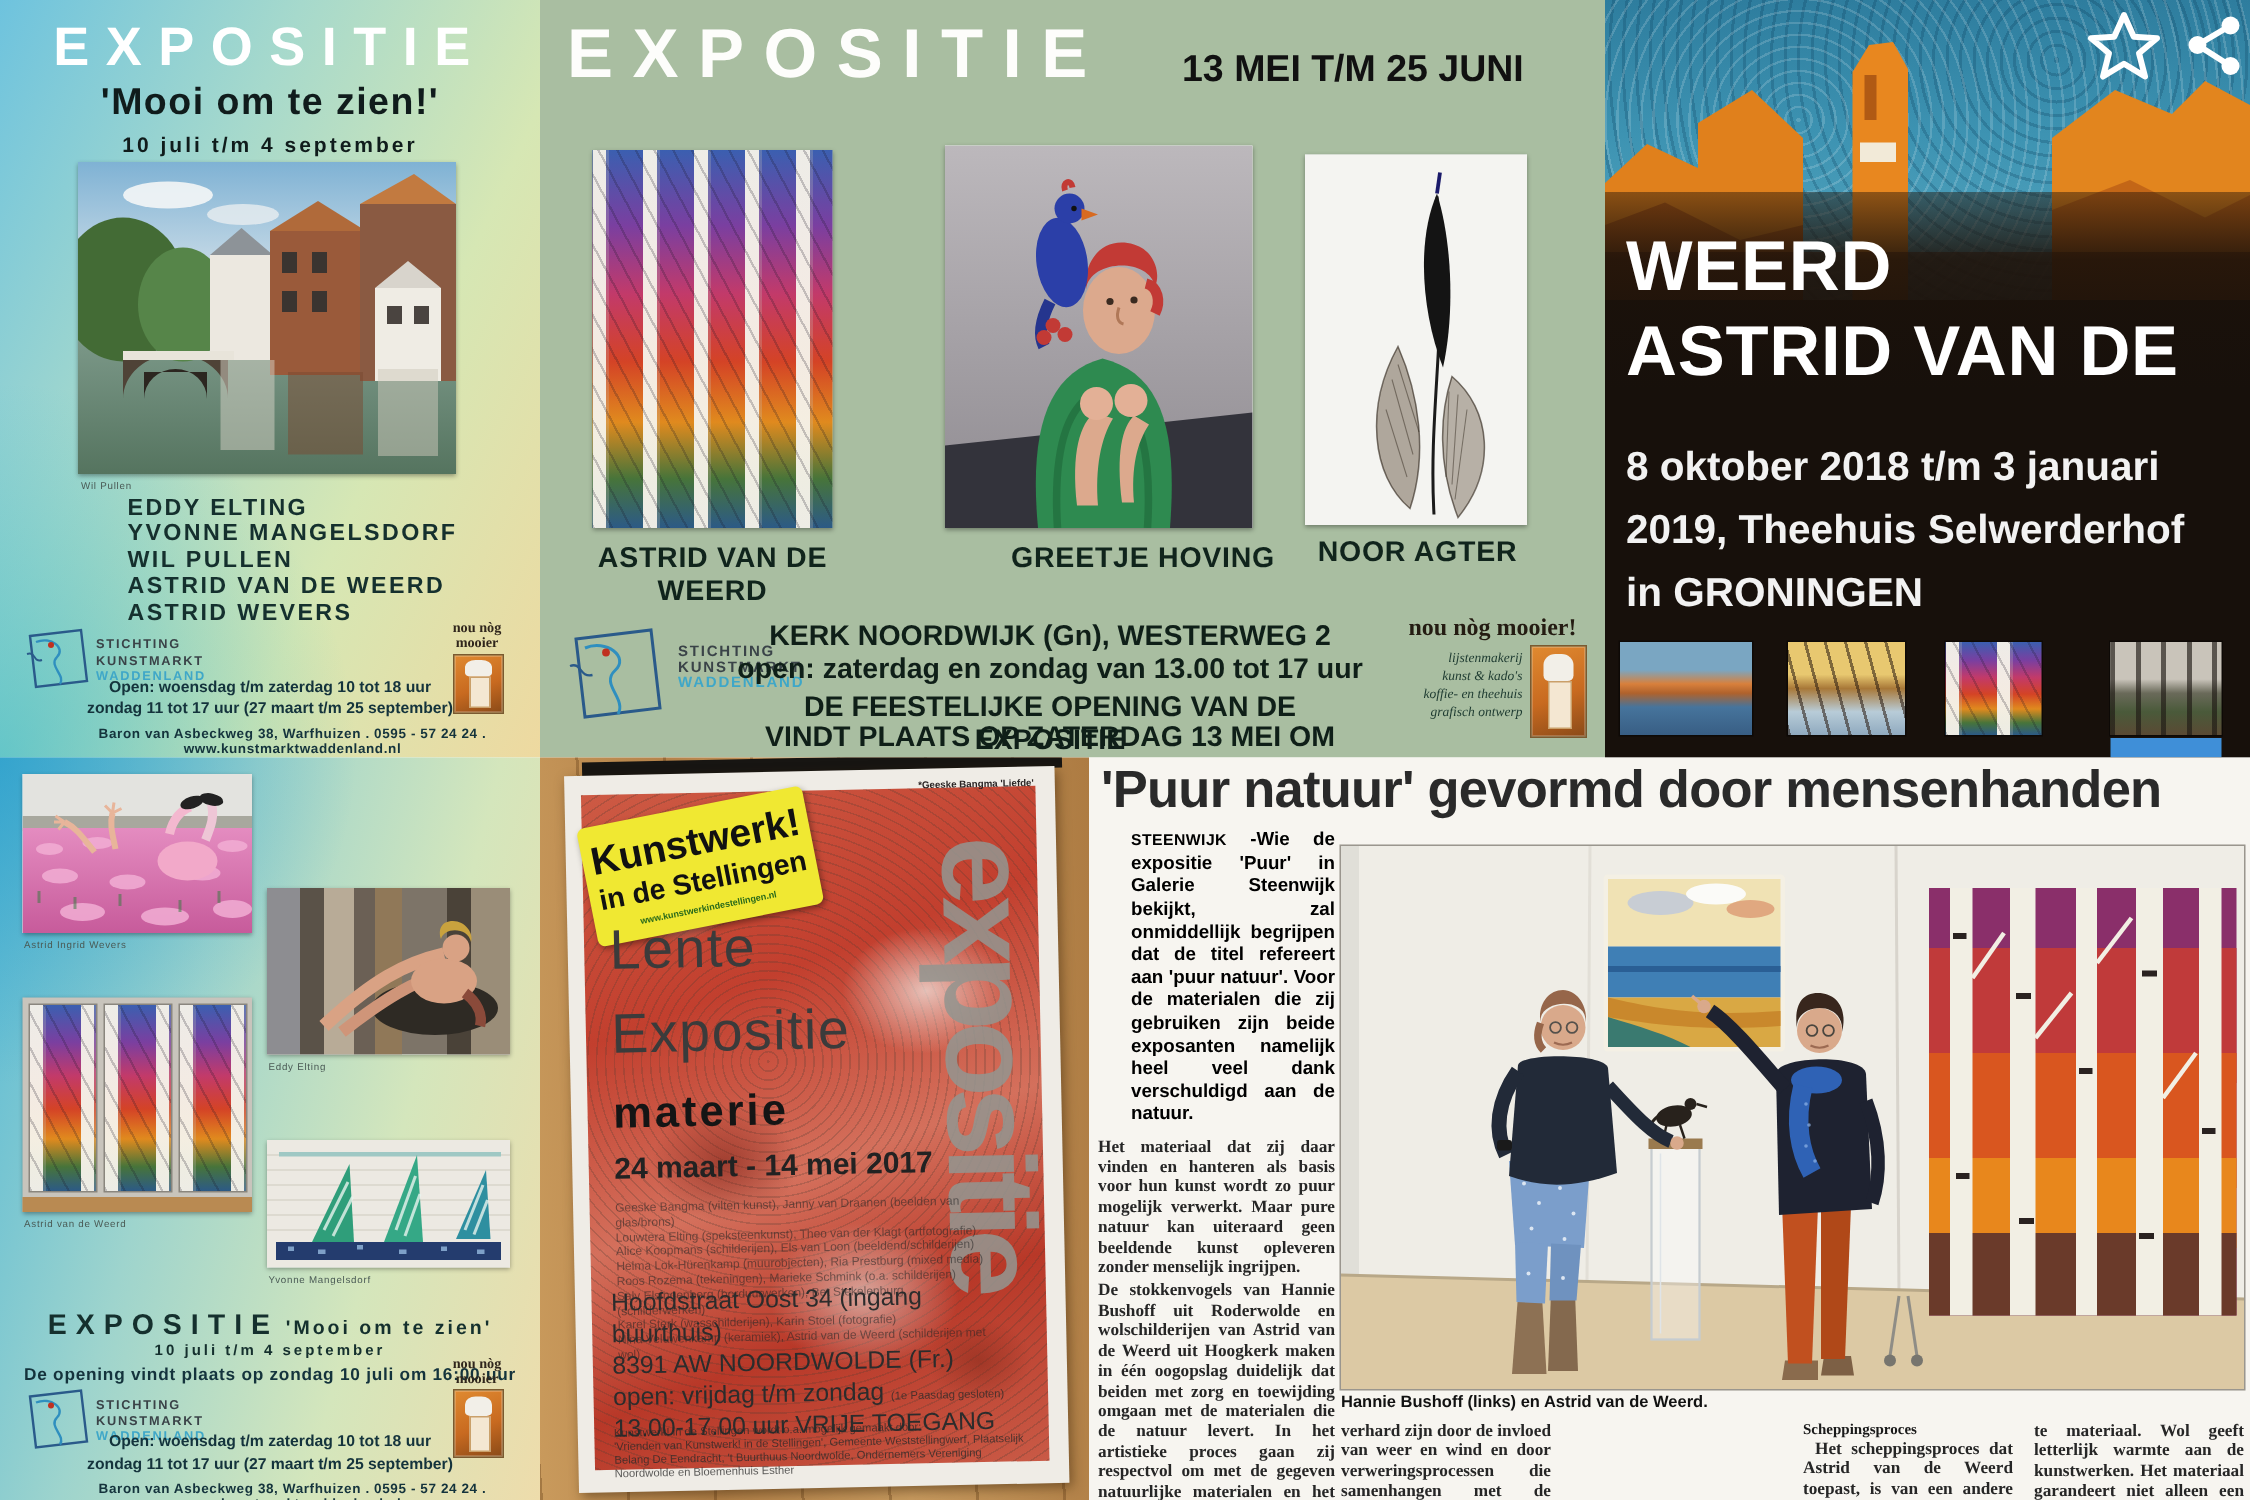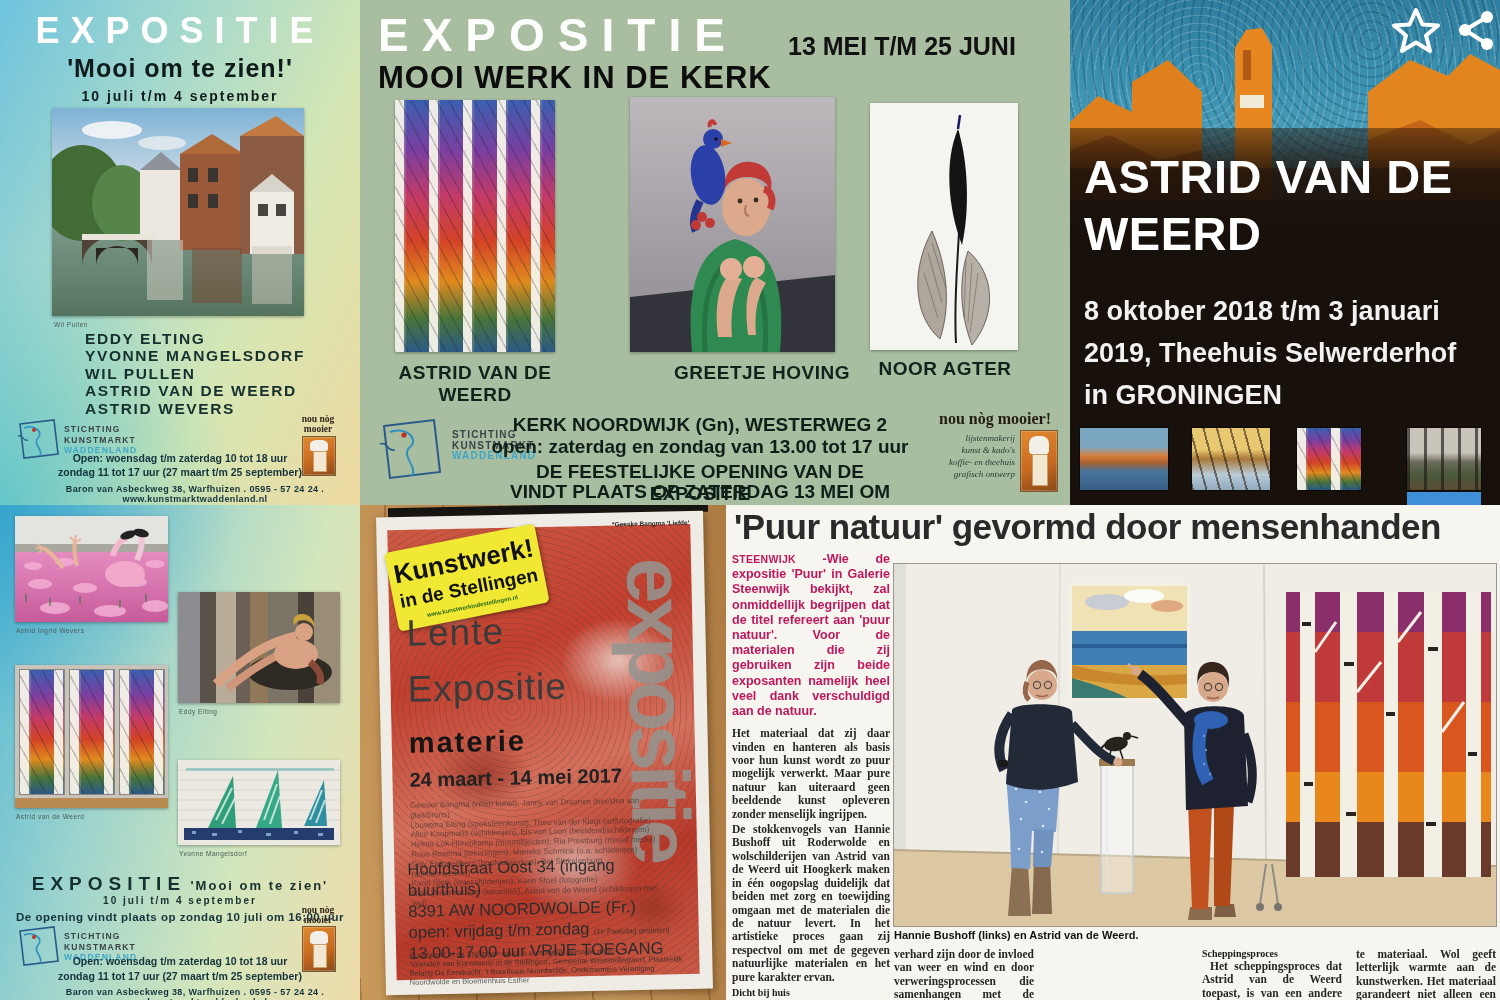--- a/index.html
+++ b/index.html
@@ -86,21 +86,21 @@
   #eSticker .s3{font-size:6px;font-weight:bold;color:#2a6a1a;margin-top:4px;}
   #eVert{right:8px;top:46px;height:400px;writing-mode:vertical-rl;font-size:82px;font-weight:bold;
      color:rgba(148,148,142,.88);letter-spacing:-6px;line-height:82px;}
   .eTitle{font-size:37px;color:#3b3b3b;letter-spacing:1px;}
   .eArtists div{font-size:8px;line-height:9.8px;color:rgba(35,35,35,.55);}
   .eAddr{font-size:16.5px;color:#2c2c2c;line-height:21px;}
   .eSmall{font-size:7.5px;color:rgba(40,40,40,.75);line-height:9px;}
   
   #panelF{left:726px;top:505px;width:774px;height:495px;background:#f7f5f0;color:#1e1e1e;}
   #headline{left:8px;top:2px;width:760px;font-size:35px;font-weight:600;letter-spacing:-.5px;color:#2a2a2a;}
-  .newsLead{font-size:12.5px;line-height:15.2px;font-weight:bold;color:#be185d;text-align:justify;}
+  .newsLead{font-size:12.5px;line-height:15.2px;font-weight:bold;color:#000000;text-align:justify;margin-left:22px;}
   .newsBody{font-family:"Liberation Serif",serif;font-size:11.5px;line-height:13.4px;font-weight:bold;
             color:#262626;text-align:justify;}
   .newsSub{font-size:10px;font-weight:bold;color:#1a1a1a;margin:3px 0 1px 0;font-family:Liberation Serif, serif;}
   #fPhoto{left:167px;top:58px;width:602px;height:362px;border:1px solid #9a968e;background:#efede6;}
   #fCaption{left:168px;top:424px;width:480px;font-size:11px;font-weight:bold;color:#111;}
   .newsCol{position:absolute;top:443px;width:140px;height:52px;overflow:hidden;}
   #fColLeft{left:6px;top:47px;width:158px;height:448px;overflow:hidden;}
   .dateline{font-size:10.5px;font-weight:bold;letter-spacing:.3px;}
   .svgArt{display:block;}
 </style>
@@ -179,21 +179,20 @@
       <span>mooier</span>
     </div>
     <div class="abs promoThumb" style="left:302px;top:436px;width:32px;height:38px;"></div>
     <div class="abs ctr hoursLine" style="top:452px;left:0;">Open: woensdag t/m zaterdag 10 tot 18 uur</div>
     <div class="abs ctr hoursLine" style="top:466px;left:0;">zondag 11 tot 17 uur (27 maart t/m 25 september)</div>
     <div class="abs ctr addrLine" style="top:484px;left:0;">Baron van Asbeckweg 38, Warfhuizen  .  0595 - 57 24 24  .  www.kunstmarktwaddenland.nl</div>
   </div>
 
   <div id="panelB" class="panel">
     <div class="abs bigTitle" style="left:18px;top:8px;">EXPOSITIE</div>
-    <div class="abs bigSub" style="left:18px;top:60px;">MOOI WERK IN DE KERK</div>
     <div class="abs bigDates" style="left:428px;top:32px;">13 MEI T/M 25 JUNI</div>
 
     <div class="abs frame birch" style="left:35px;top:100px;width:160px;height:252px;"></div>
 
     <div class="abs frame" style="left:270px;top:97px;width:205px;height:255px;">
       <svg class="svgArt" width="205" height="255" viewBox="0 0 205 255">
         <defs>
             <linearGradient id="gBg" x1="0" y1="0" x2="0" y2="1">
           <stop offset="0" stop-color="#bcb8bc"></stop>
               <stop offset="1" stop-color="#8e8a90"></stop>
@@ -294,22 +293,22 @@
     </svg>
     <svg class="abs" style="left:384px;top:8px;" width="44" height="44" viewBox="0 0 44 44">
       <circle cx="33" cy="9" r="6" fill="#fff"></circle>
         <circle cx="11" cy="22" r="6" fill="#fff"></circle>
         <circle cx="33" cy="36" r="6" fill="#fff"></circle>
       <line x1="11" y1="22" x2="33" y2="9" stroke="#fff" stroke-width="4"></line>
       <line x1="11" y1="22" x2="33" y2="36" stroke="#fff" stroke-width="4"></line>
     </svg>
     <div id="cOverlay" class="abs"></div>
     <div id="cTitle" class="abs">
+      <div>WEERD</div>
       <div>ASTRID VAN DE</div>
-      <div>WEERD</div>
     </div>
     <div id="cDates" class="abs">
       <div>8 oktober 2018 t/m 3 januari</div>
       <div>2019, Theehuis Selwerderhof</div>
       <div>in GRONINGEN</div>
     </div>
     <div class="cThumb" style="left:10px;width:88px;background:linear-gradient(180deg,#7aa6c2 0 30%,#d8803c 45%,#b0622c 55%,#46749c 70%,#385e84 100%);"></div>
     <div class="cThumb" style="left:122px;width:78px;background:repeating-linear-gradient(75deg,rgba(40,25,15,.55) 0 2px,transparent 2px 13px),linear-gradient(180deg,#e8c870 0 35%,#a87838 50%,#b8ccd8 75%,#90aabf 100%);"></div>
     <div class="cThumb birch" style="left:227px;width:64px;"></div>
     <div class="cThumb" style="left:337px;width:74px;background:repeating-linear-gradient(90deg,rgba(30,25,20,.65) 0 3px,transparent 3px 17px),linear-gradient(180deg,#c9c4ba 0 40%,#6a6a5a 55%,#4a5a3a 75%,#5a4a34 100%);"></div>

